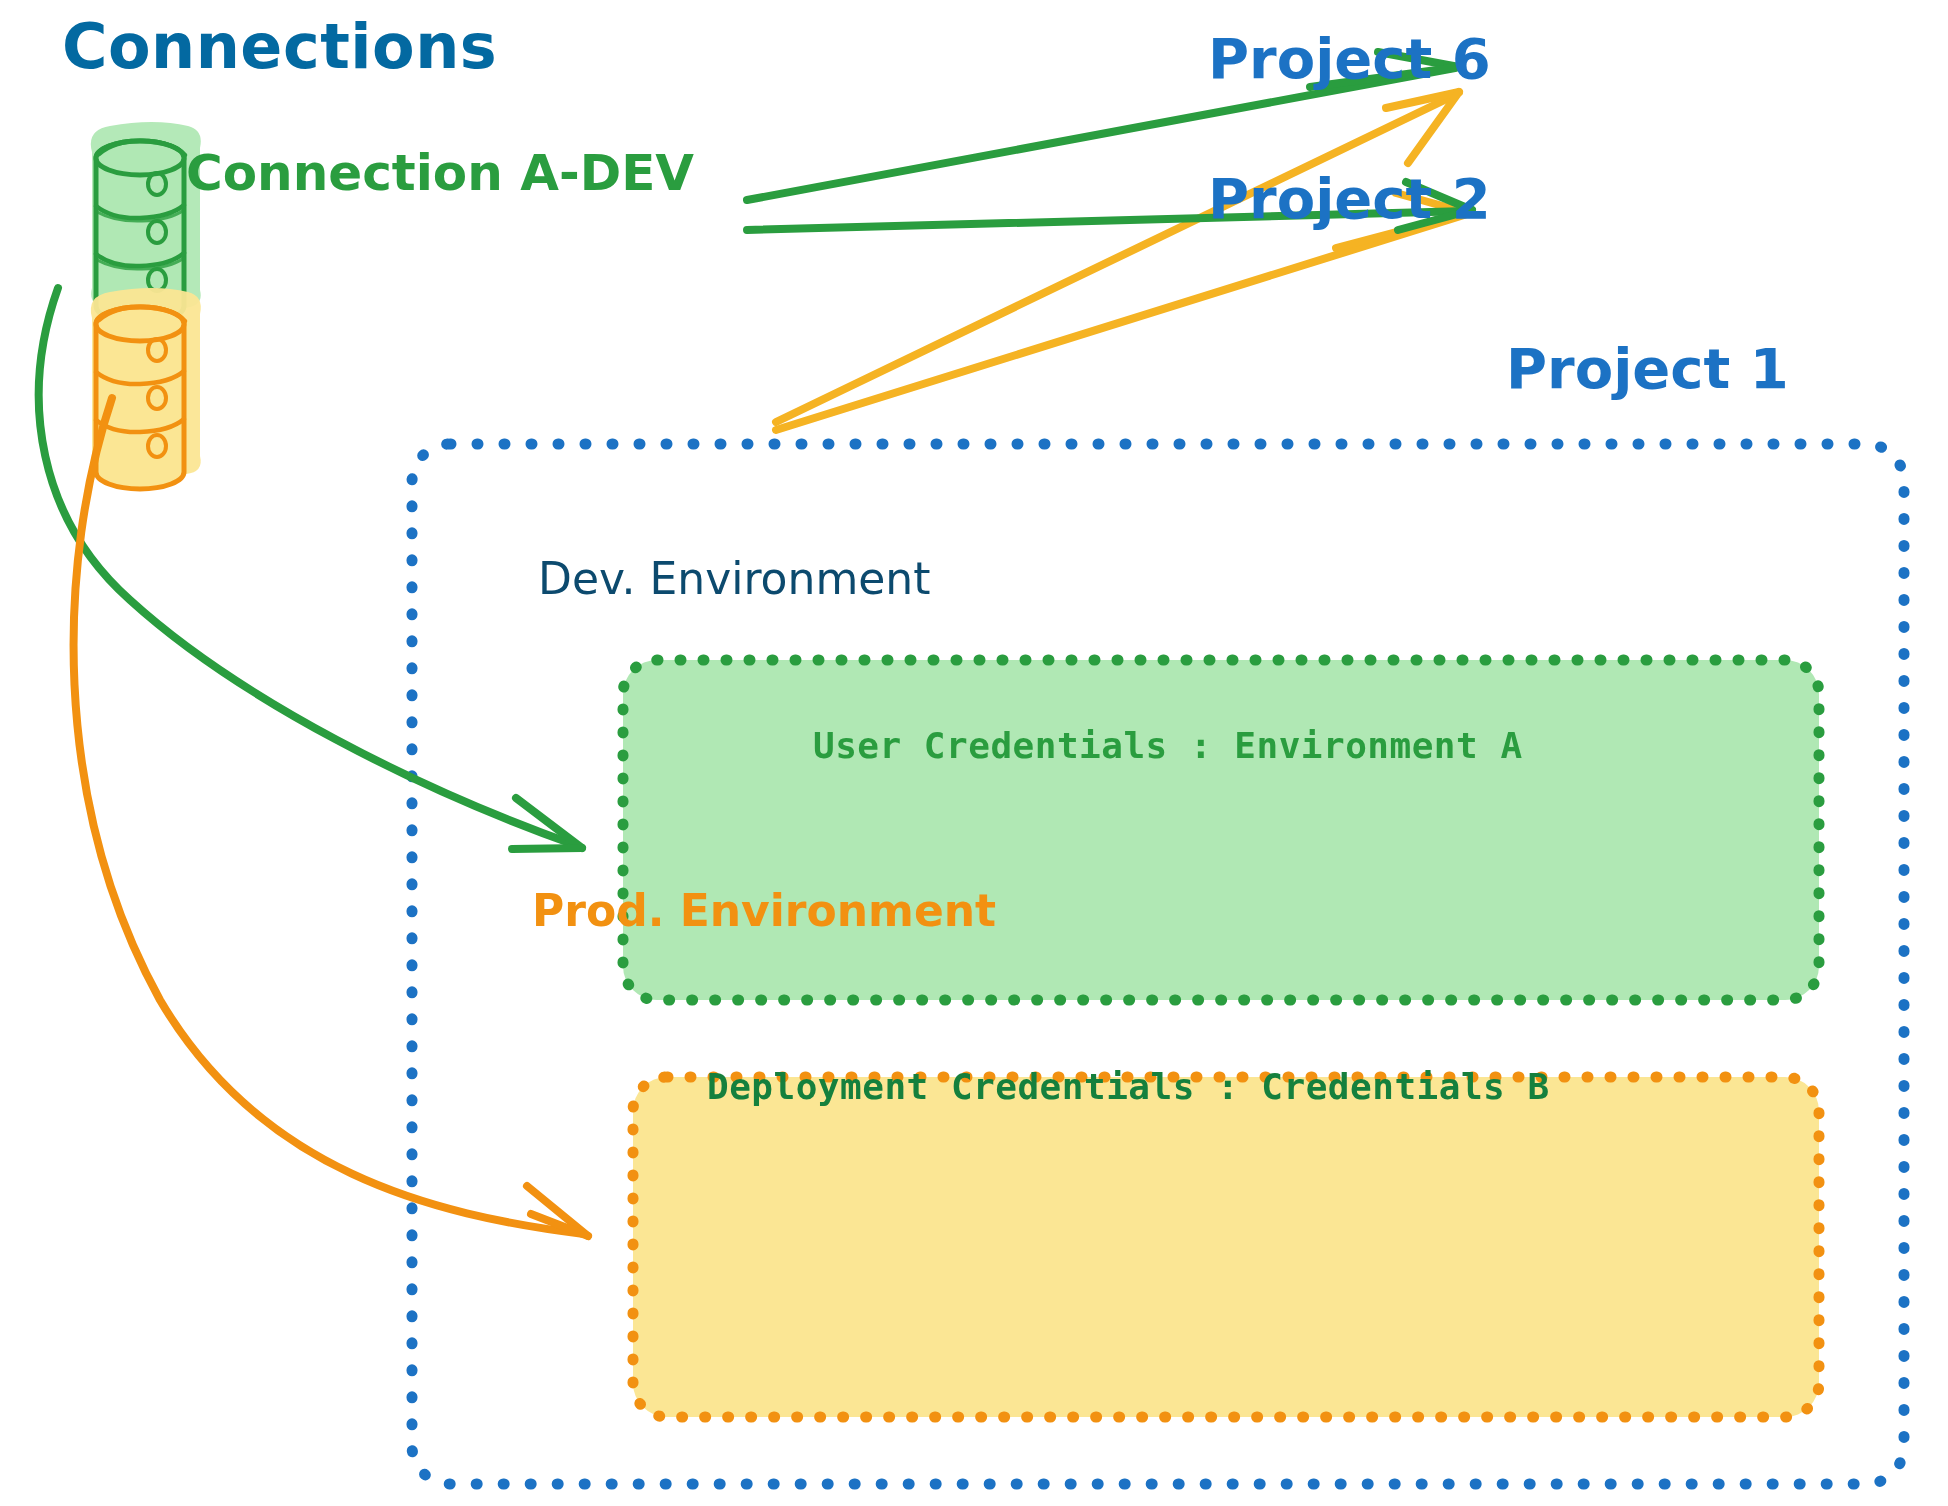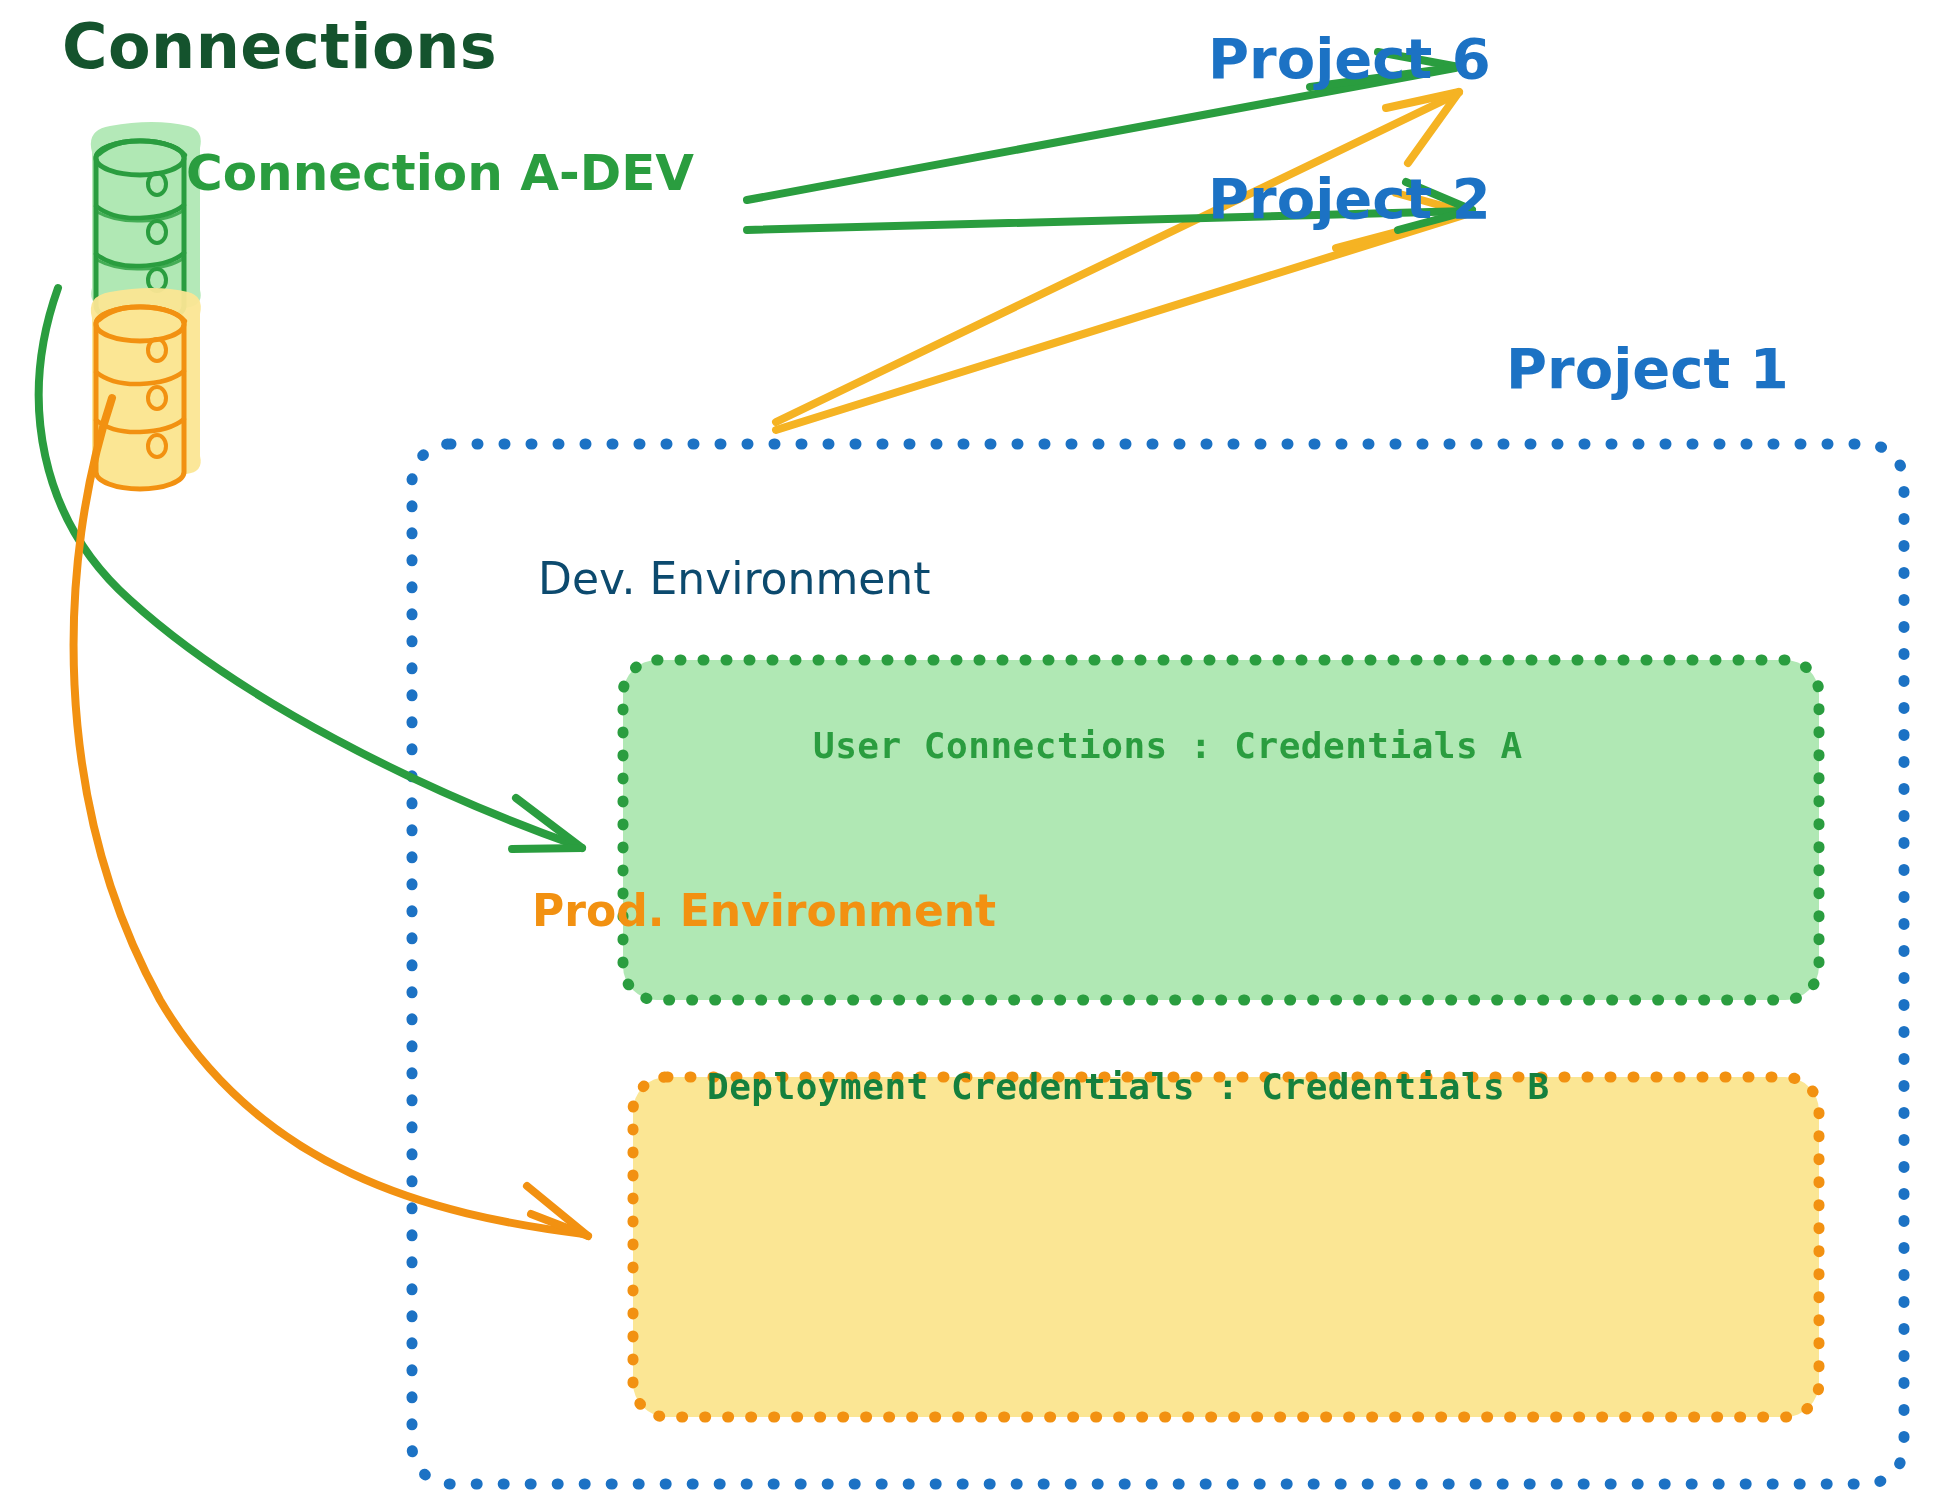--- a/index.html
+++ b/index.html
@@ -28,21 +28,21 @@
     white-space: nowrap;
     font-family: "DejaVu Sans", sans-serif;
     line-height: 1.05;
   }
   
   #title-connections {
     left: 62px; top: 14px;
     font-size: 62px;
     font-weight: 700;
     letter-spacing: 0.5px;
-    color: #14532d;
+    color: #0369a1;
   }
   
   #conn-a-label {
     left: 186px; top: 147px;
     font-size: 50px;
     font-weight: 600;
     color: #2a9d3f;
   }
   #conn-b-label {
     left: 176px; top: 313px;
@@ -179,19 +179,19 @@
 
 
   <div class="lbl project-label" id="project-3-label">Project 6</div>
 
   <div class="lbl project-label" id="project-2-label">Project 2</div>
 
   <div class="lbl project-label" id="project-1-label">Project 1</div>
 
   <div class="lbl" id="dev-env-title">Dev. Environment</div>
 
-  <div class="lbl cred" id="dev-cred">User Connections : Credentials A</div>
+  <div class="lbl cred" id="dev-cred">User Credentials : Environment A</div>
 
   <div class="lbl" id="prod-env-title">Prod. Environment</div>
 
   <div class="lbl cred" id="prod-cred">Deployment Credentials : Credentials B</div>
 
 </div>
 
 </body></html>

